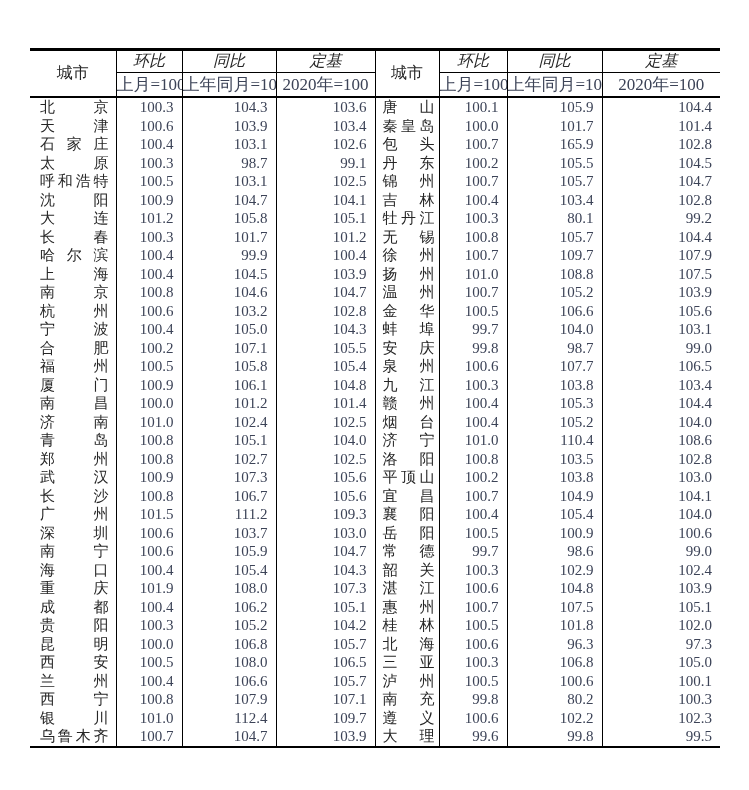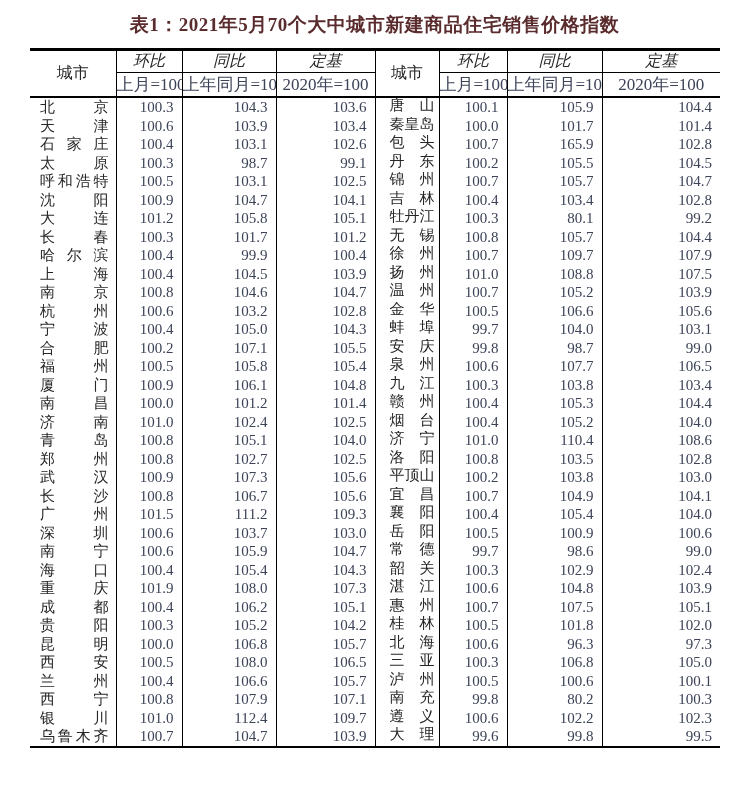--- a/index.html
+++ b/index.html
@@ -58,32 +58,31 @@
     height: 18.5px;
     line-height: 18.5px;
     font-size: 15px;
   }
   .tbl td.num {
     text-align: right;
     padding-right: 8px;
     color: var(--number_text, #3c4357);
   }
   .tbl td.city { color: var(--body_text, #262626); padding: 0 7px 0 10px; }
-  .tbl td.city-r { padding: 0 4px 0 14px; font-family: Liberation Mono, monospace; }
+  .tbl td.city-r { padding: 0 4px 0 7px; }
   .tbl td.city .cityspan {
     display: block;
     text-align: justify;
     text-align-last: justify;
   }
 </style>
 </head>
 <body>
 
 <div class="page">
-  <div class="title">表1：2021年5月70个大中城市新建商品住宅销售价格指数</div>
 
   <table class="tbl">
     <colgroup>
       <col style="width:86px">
         <col style="width:66px">
         <col style="width:94px">
         <col style="width:99px">
       <col style="width:64px">
         <col style="width:68px">
         <col style="width:95px">

